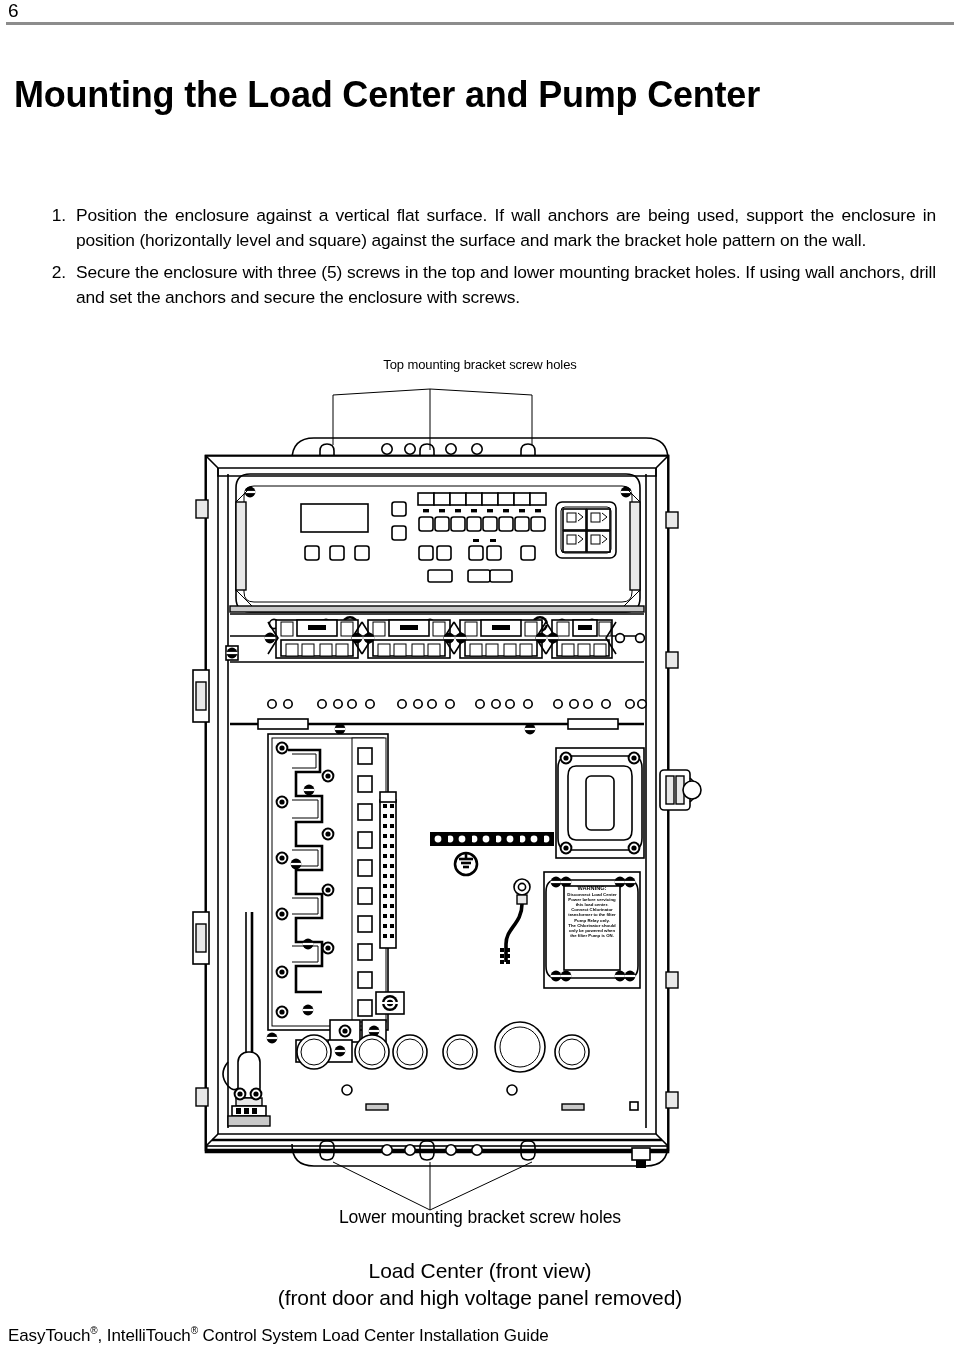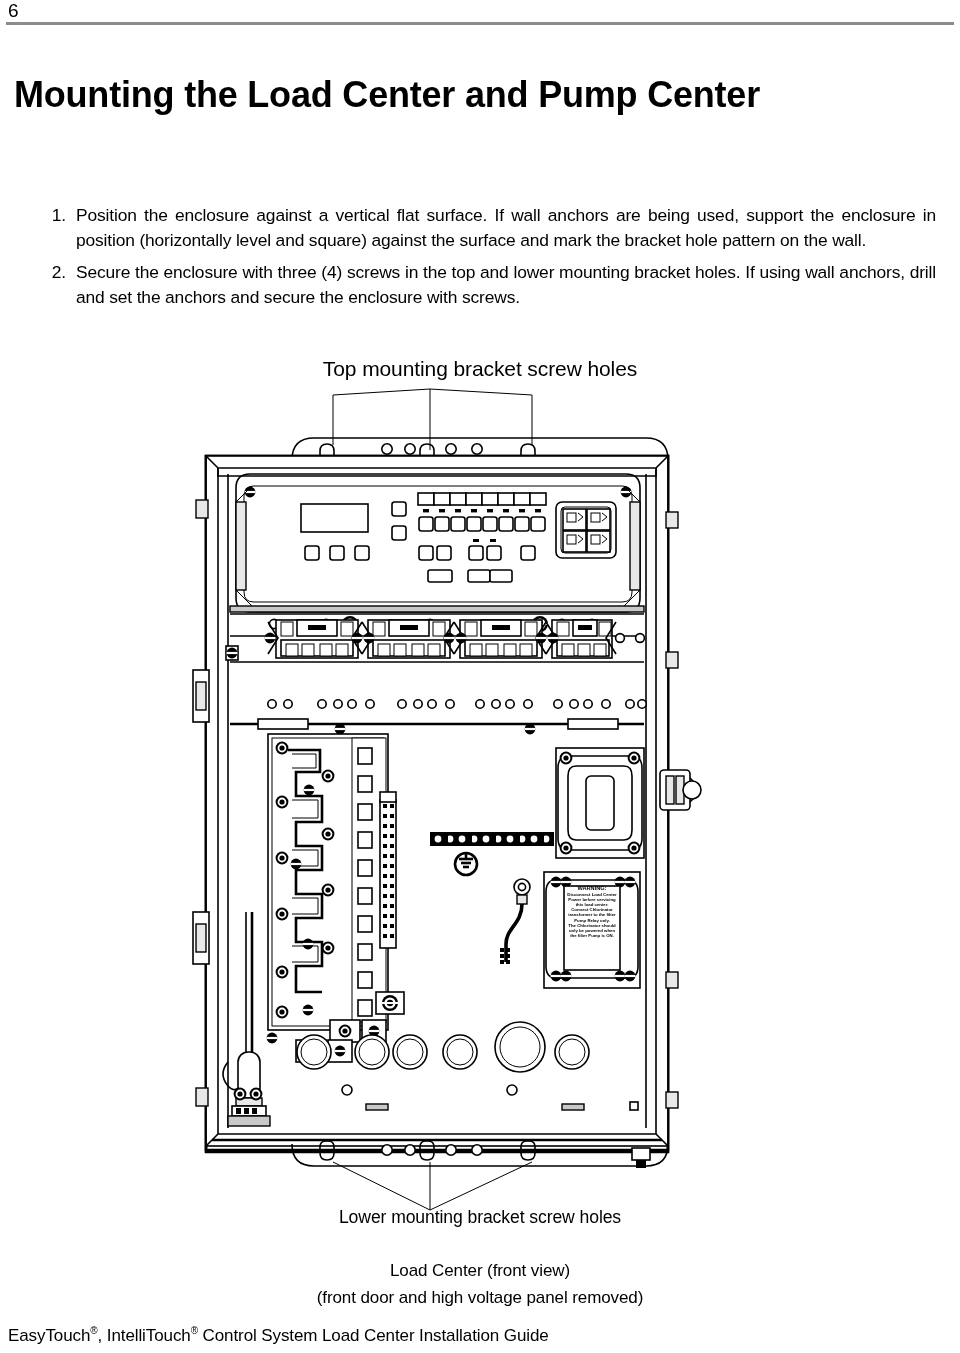--- a/index.html
+++ b/index.html
@@ -93,37 +93,37 @@
     position: absolute;
     left: 0; top: 352px;
     width: 960px;
     height: 960px;
   }
   .fig-caption-top {
     position: absolute;
     left: 0; top: 5px;
     width: 960px;
     text-align: center;
-    font-size: 21px;
+    font-size: 13px;
     letter-spacing: -0.1px;
   }
   .fig-caption-lower {
     position: absolute;
     left: 0; top: 855px;
     width: 960px;
     text-align: center;
     font-size: 17.6px;
     letter-spacing: -0.1px;
   }
   .fig-caption-main {
     position: absolute;
     left: 0; top: 905px;
     width: 960px;
     text-align: center;
-    font-size: 17px;
+    font-size: 21px;
     line-height: 27px;
     letter-spacing: -0.1px;
   }
   .fig-svg {
     position: absolute;
     left: 0; top: 0;
     width: 960px;
     height: 960px;
   }
 
@@ -150,21 +150,21 @@
 <div class="body-block">
 </div>
 
 <div class="steps">
   <div class="step">
     <span class="step-num">1.</span>
     <span>Position the enclosure against a vertical flat surface. If wall anchors are being used, support the enclosure in position (horizontally level and square) against the surface and mark the bracket hole pattern on the wall.</span>
   </div>
   <div class="step">
     <span class="step-num">2.</span>
-    <span>Secure the enclosure with three (4) screws in the top and lower mounting bracket holes. If using wall anchors, drill and set the anchors and secure the enclosure with screws.</span>
+    <span>Secure the enclosure with three (5) screws in the top and lower mounting bracket holes. If using wall anchors, drill and set the anchors and secure the enclosure with screws.</span>
   </div>
 </div>
 
 <div class="figure">
 
   <div class="fig-caption-top">Top mounting bracket screw holes</div>
 
   <svg class="fig-svg" viewBox="0 0 960 960">
     <defs>
       <style>

